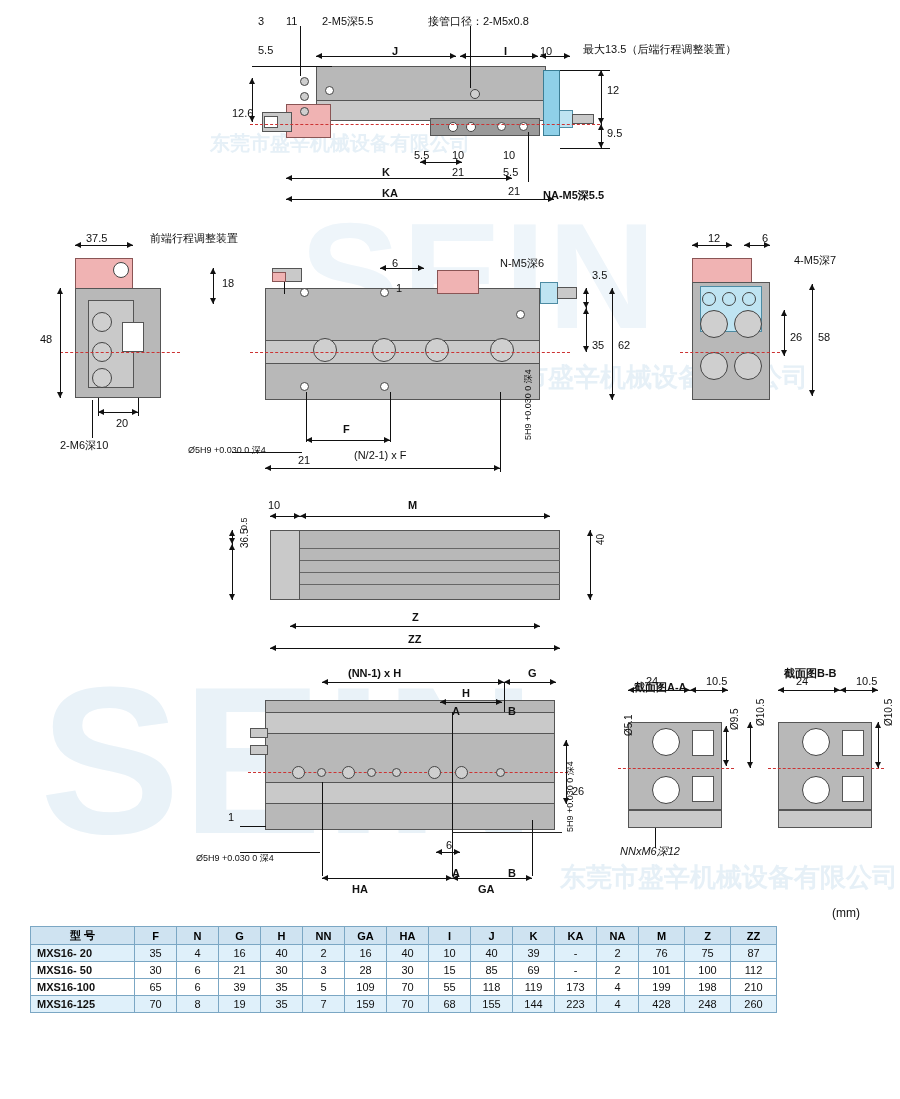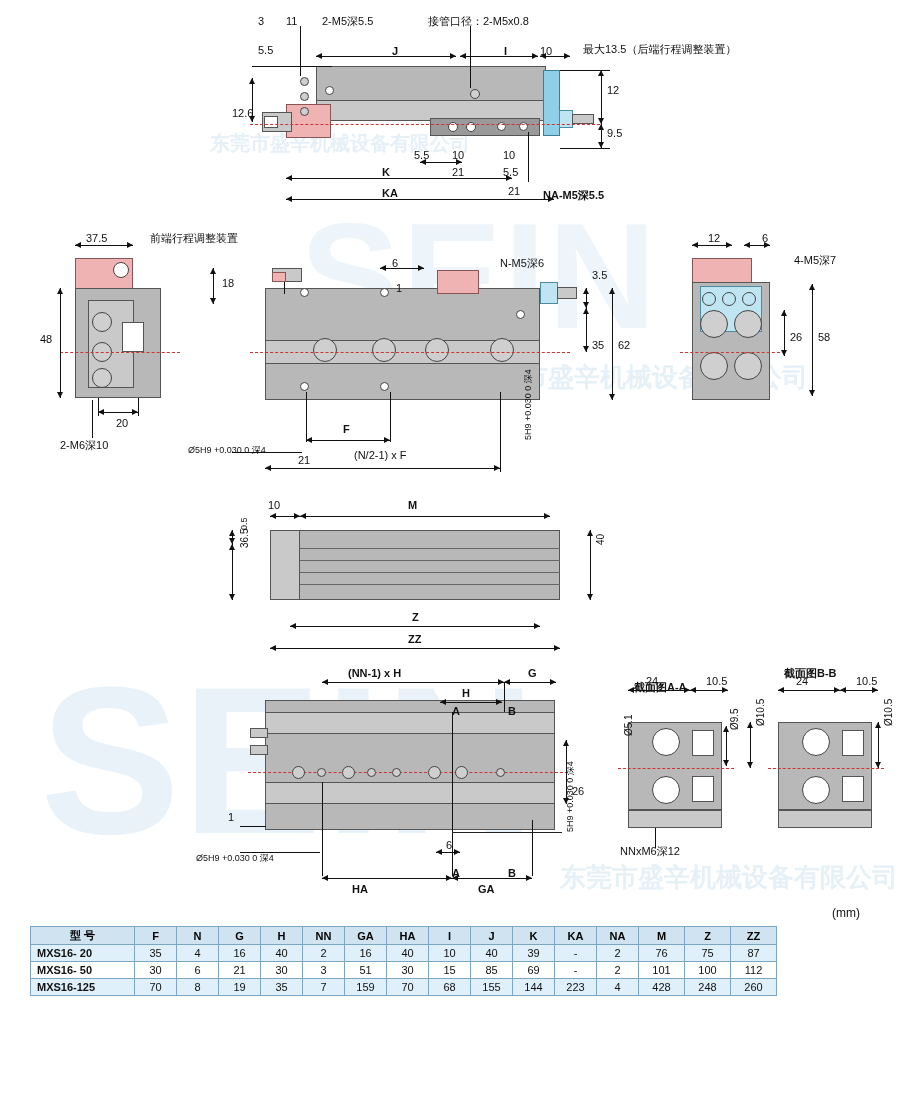--- a/index.html
+++ b/index.html
@@ -488,21 +488,21 @@
   <div class="circ w" style="left:652px; top:776px; width:28px; height:28px;"></div>
   <div class="body-white" style="left:692px; top:730px; width:22px; height:26px;"></div>
   <div class="body-white" style="left:692px; top:776px; width:22px; height:26px;"></div>
   <div class="cl" style="left:618px; top:768px; width:116px;"></div>
 
   <div class="lbl" style="left:646px; top:676px;">24</div>
   <div class="lbl" style="left:706px; top:676px;">10.5</div>
   <div class="lbl sm rot90" style="left:624px; top:736px;">Ø5.1</div>
   <div class="lbl sm rot90" style="left:730px; top:730px;">Ø9.5</div>
   <div class="lbl sm rot90" style="left:756px; top:726px;">Ø10.5</div>
-  <div class="lbl" style="left:620px; top:846px;">NNxM6深12</div>
+  <div class="lbl" style="left:620px; top:846px;font-style:italic;">NNxM6深12</div>
   <div class="dim" style="left:628px; top:690px; width:62px;">
       <div class="line"></div>
       <div class="t1"></div>
       <div class="t2"></div>
     </div>
   <div class="dim" style="left:690px; top:690px; width:38px;">
       <div class="line"></div>
       <div class="t1"></div>
       <div class="t2"></div>
     </div>
@@ -587,30 +587,48 @@
           <td>75</td>
           <td>87</td>
         </tr>
         <tr>
           <td class="model">MXS16- 50</td>
           <td>30</td>
           <td>6</td>
           <td>21</td>
           <td>30</td>
           <td>3</td>
-          <td>51</td>
+          <td>28</td>
           <td>30</td>
           <td>15</td>
           <td>85</td>
           <td>69</td>
           <td>-</td>
           <td>2</td>
           <td>101</td>
           <td>100</td>
           <td>112</td>
+        </tr>
+        <tr>
+          <td class="model">MXS16-100</td>
+          <td>65</td>
+          <td>6</td>
+          <td>39</td>
+          <td>35</td>
+          <td>5</td>
+          <td>109</td>
+          <td>70</td>
+          <td>55</td>
+          <td>118</td>
+          <td>119</td>
+          <td>173</td>
+          <td>4</td>
+          <td>199</td>
+          <td>198</td>
+          <td>210</td>
         </tr>
         <tr class="alt">
           <td class="model">MXS16-125</td>
           <td>70</td>
           <td>8</td>
           <td>19</td>
           <td>35</td>
           <td>7</td>
           <td>159</td>
           <td>70</td>

